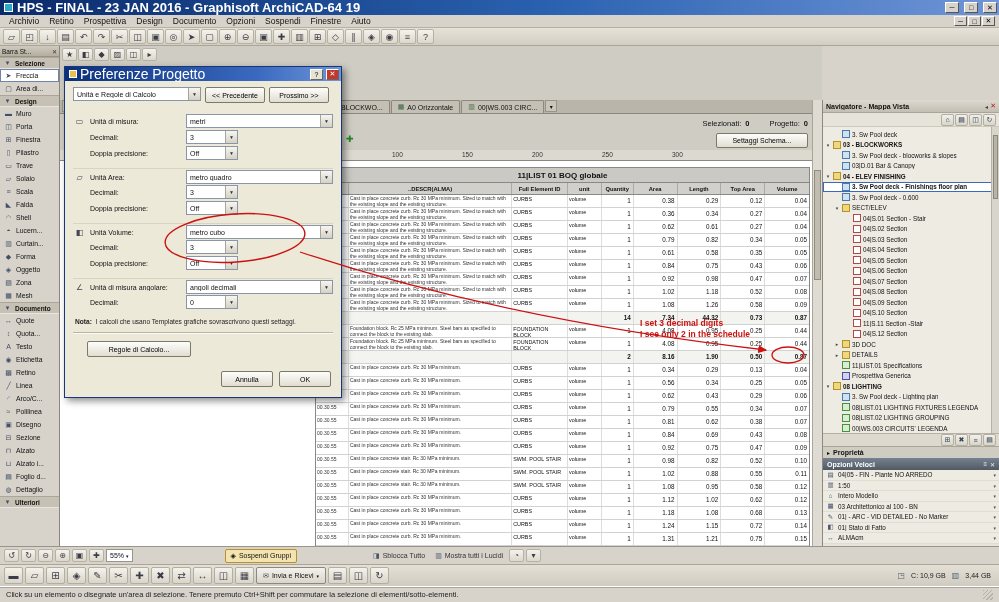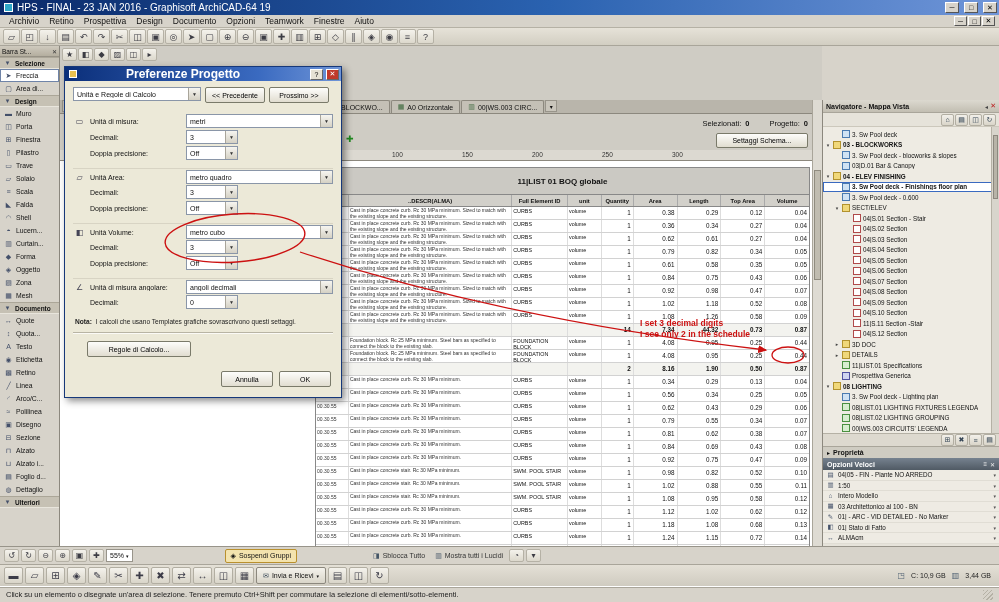--- a/index.html
+++ b/index.html
@@ -2,21 +2,21 @@
 <html><head>
 <meta charset="utf-8">
 <style>
 *{box-sizing:border-box;margin:0;padding:0;}
 body{margin:0;font-family:"Liberation Sans","DejaVu Sans",sans-serif;background:#888;}
 #app{position:relative;width:999px;height:602px;background:#d7d3ca;overflow:hidden;color:#111;font-size:9px;}
 
 
 .titlebar{position:absolute;left:0;top:0;right:0;height:15px;background:linear-gradient(90deg,#0a2a6a,#2a62b0 55%,#6f95d8);color:#fff;display:flex;align-items:center;gap:4px;padding:0 2px 0 4px;}
 .app-icon{width:9px;height:9px;background:#2fa8c8;border:1px solid #fff;flex:none;}
-.title-text{flex:1;font-weight:normal;font-size:10px;white-space:nowrap;overflow:hidden;}
+.title-text{flex:1;font-weight:bold;font-size:13px;white-space:nowrap;overflow:hidden;}
 .wbtn{width:14px;height:11px;background:#d7d3ca;border:1px solid #fff;border-right-color:#555;border-bottom-color:#555;color:#000;font-size:7px;display:inline-flex;align-items:center;justify-content:center;margin-left:1px;}
 .menubar{position:absolute;left:0;top:15px;right:0;height:13px;background:#d7d3ca;border-bottom:1px solid #b5b1a5;display:flex;align-items:center;padding:0 4px;}
 .menu-item{padding:0 5px;font-size:8.5px;white-space:nowrap;}
 .mdi-btns{margin-left:auto;display:flex;}
 .mdi-btns .wbtn{height:10px;width:13px;}
 .toolbar1{position:absolute;left:0;top:28px;right:0;height:18px;background:linear-gradient(#e6e2d8,#d2cec2);border-bottom:1px solid #a9a59a;display:flex;align-items:center;gap:1px;padding:0 3px;}
 .ibtn{width:17px;height:15px;display:flex;align-items:center;justify-content:center;font-size:9px;color:#3c3c44;background:linear-gradient(#f4f2ec,#dcd8cc);border:1px solid #b5b1a5;border-radius:2px;flex:none;}
 
 
 .toolbox{position:absolute;left:0;top:46px;width:60px;height:500px;background:#d7d3ca;border-right:1px solid #8c887e;overflow:hidden;}
@@ -48,21 +48,21 @@
 .ruler span{position:absolute;top:1px;}
 .ruler span:nth-child(1){left:332px;} .ruler span:nth-child(2){left:402px;}
 .ruler span:nth-child(3){left:472px;} .ruler span:nth-child(4){left:542px;}
 .ruler span:nth-child(5){left:612px;}
 .sheet{position:absolute;left:0;top:115px;right:10px;bottom:0;background:#fff;overflow:hidden;}
 .vscroll{position:absolute;right:0;top:54px;bottom:0;width:10px;background:#dedbd3;border-left:1px solid #a9a59a;}
 .vthumb{position:absolute;left:1px;right:1px;top:70px;height:110px;background:#c0bcb0;border:1px solid #908c80;}
 
 
 .sched{position:absolute;left:255px;top:6px;width:495px;font-size:6.5px;}
-.stitle{height:28px;background:#cbc9c3;border:1px solid #888;display:flex;align-items:center;justify-content:center;font-size:8px;font-weight:bold;}
+.stitle{height:16px;background:#cbc9c3;border:1px solid #888;display:flex;align-items:center;justify-content:center;font-size:8px;font-weight:bold;}
 .shead{height:12px;background:#d2d0ca;border:1px solid #888;border-top:none;display:flex;}
 .shead>span{display:flex;align-items:center;justify-content:center;font-size:5.8px;font-weight:bold;border-right:1px solid #aaa;overflow:hidden;white-space:nowrap;}
 .sbody{border:1px solid #888;border-top:none;}
 .srow{display:flex;height:13px;border-bottom:1px solid #d2d2d2;overflow:hidden;}
 .srow>span{border-right:1px solid #ddd;overflow:hidden;}
 .srow[data-bold="true"]{font-weight:bold;background:#f3f3ef;}
 .sc-desc{font-size:5px;line-height:5.6px;padding:1px;color:#333;}
 .sc-code{font-size:5px;padding:1px;color:#333;}
 .sc-id{font-size:5.4px;padding:1px;}
 .sc-unit{font-size:5.4px;padding:1px;}
@@ -74,21 +74,21 @@
 .shead>span:nth-child(5),.srow>span:nth-child(5){width:32px;}
 .shead>span:nth-child(6),.srow>span:nth-child(6){width:44px;}
 .shead>span:nth-child(7),.srow>span:nth-child(7){width:44px;}
 .shead>span:nth-child(8),.srow>span:nth-child(8){width:44px;}
 .shead>span:nth-child(9),.srow>span:nth-child(9){width:44px;border-right:none;}
 
 
 .dialog{position:absolute;left:64px;top:66px;width:278px;background:#ece9d8;border:1px solid #16387a;box-shadow:3px 3px 7px rgba(0,0,0,.45);z-index:20;}
 .dlg-titlebar{height:14px;background:linear-gradient(90deg,#0b2f7a,#3a6ac0 70%,#6f95d8);display:flex;align-items:center;gap:3px;padding:0 2px 0 4px;color:#fff;}
 .dlg-icon{width:8px;height:8px;background:#e8c050;border:1px solid #fff;flex:none;}
-.dlg-title{flex:1;font-size:12px;font-weight:bold;white-space:nowrap;margin-left:46px;}
+.dlg-title{flex:1;font-size:14px;font-weight:normal;white-space:nowrap;}
 .dlg-btn{width:13px;height:11px;background:#e6e2d4;border:1px solid #fff;border-right-color:#666;border-bottom-color:#666;color:#000;font-size:7px;display:flex;align-items:center;justify-content:center;}
 .dlg-close{background:#c0392b;color:#fff;}
 .dlg-top{display:flex;gap:4px;padding:6px 8px 8px;}
 .combo{background:#fff;border:1px solid #8a96a8;height:14px;display:flex;align-items:center;font-size:7px;padding-left:3px;}
 .combo .cv{flex:1;white-space:nowrap;overflow:hidden;}
 .ca{width:12px;align-self:stretch;background:linear-gradient(#f6f5f0,#d5d1c4);border-left:1px solid #a9a59a;display:flex;align-items:center;justify-content:center;color:#333;margin-left:2px;flex:none;}
 .ca::before{content:"▼";font-size:5px;}
 .btn{height:16px;background:linear-gradient(#fdfdfb,#e1ddd0);border:1px solid #7a7a6a;border-radius:2px;font-size:7px;font-family:inherit;padding:0 6px;}
 .dlg-top .combo{width:128px;}
 .dlg-top .btn{width:60px;padding:0;}
@@ -171,21 +171,21 @@
     <span class="wbtn">✕</span>
   </div>
 
   <div class="menubar">
     <span class="menu-item">Archivio</span>
       <span class="menu-item">Retino</span>
       <span class="menu-item">Prospettiva</span>
       <span class="menu-item">Design</span>
       <span class="menu-item">Documento</span>
       <span class="menu-item">Opzioni</span>
-      <span class="menu-item">Teamwork</span>
+      <span class="menu-item">Sospendi</span>
       <span class="menu-item">Finestre</span>
       <span class="menu-item">Aiuto</span>
     <span class="mdi-btns">
       <span class="wbtn">─</span>
       <span class="wbtn">□</span>
       <span class="wbtn">✕</span>
     </span>
   </div>
 
   <div class="toolbar1">

